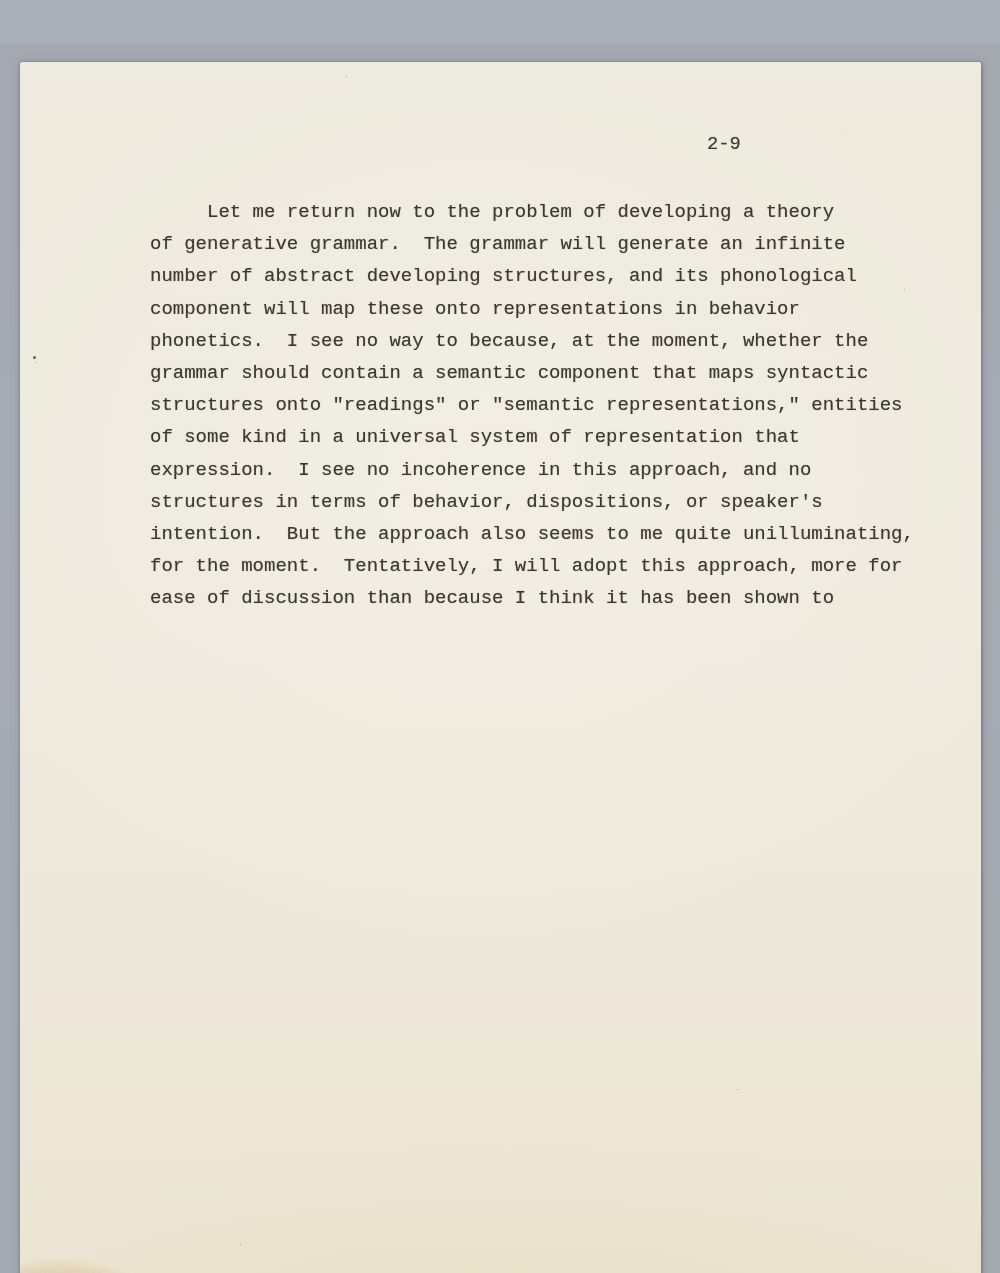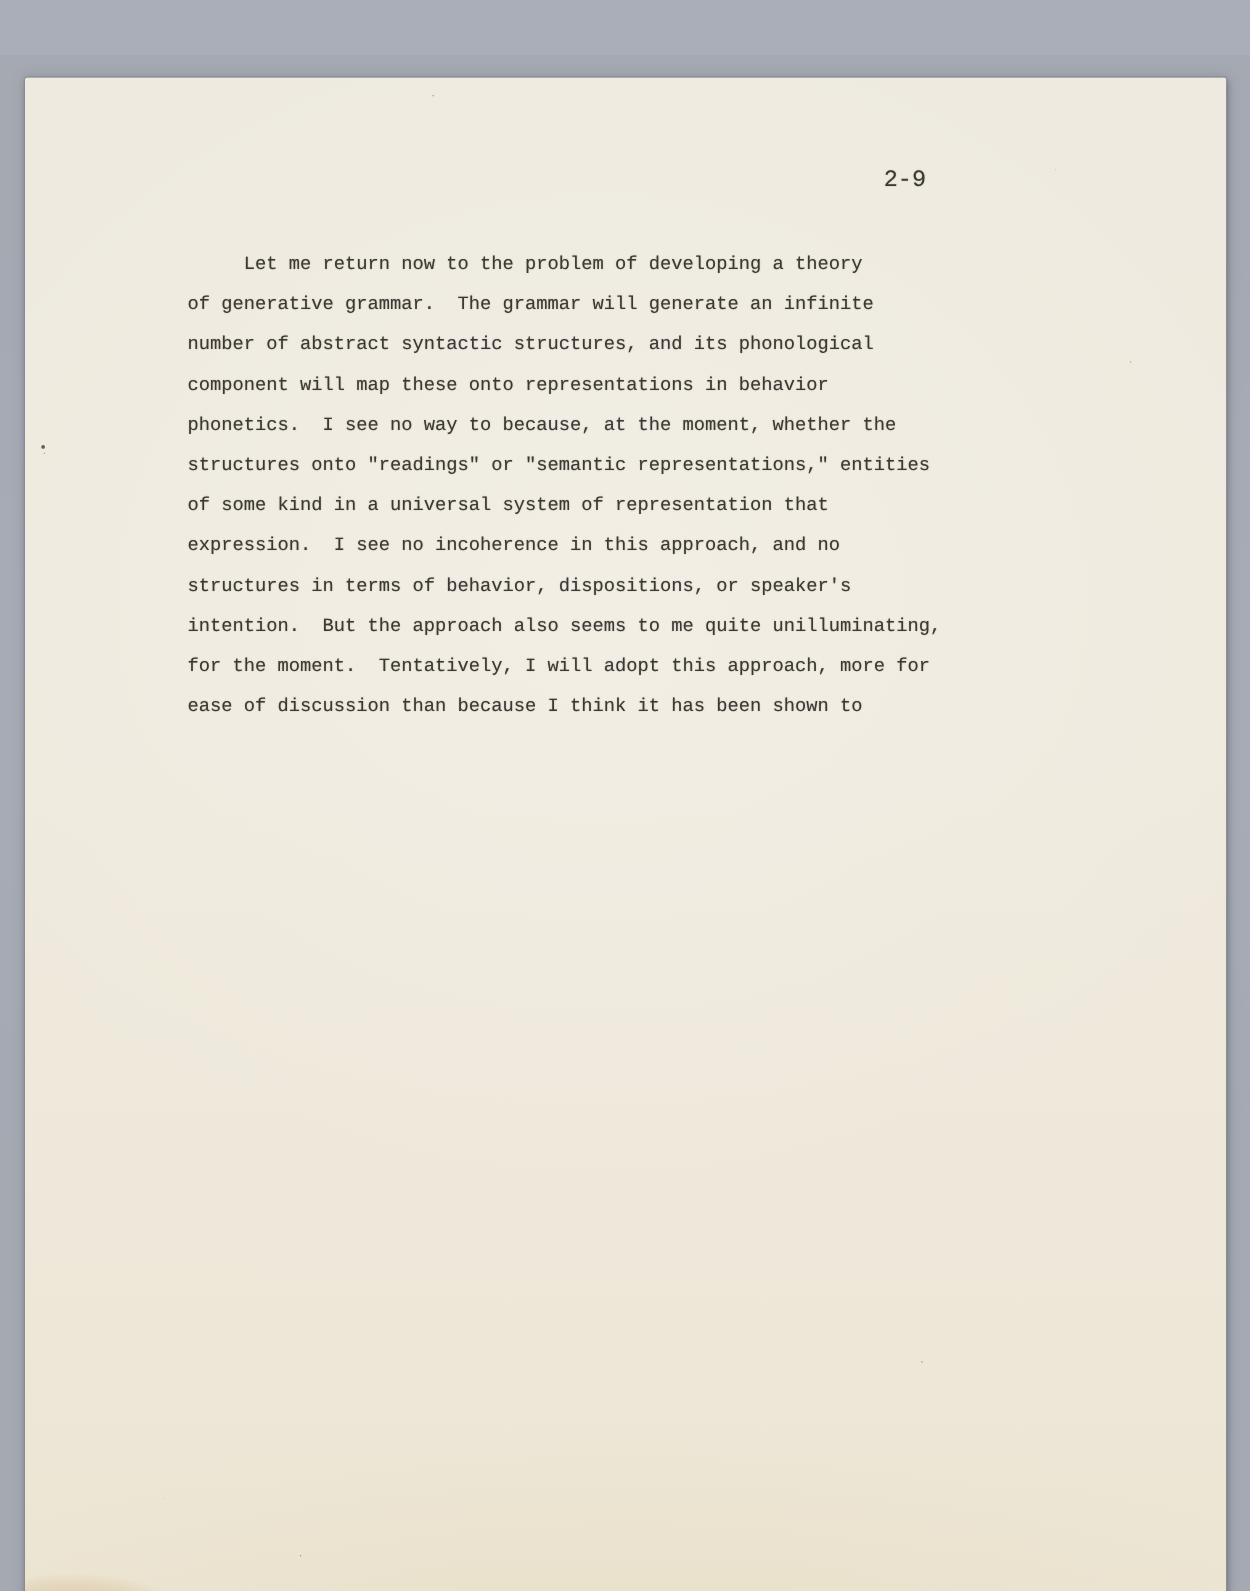--- a/index.html
+++ b/index.html
@@ -49,21 +49,21 @@
     color: #3c3833;
     text-shadow: 0 0 1px rgba(58,52,44,0.45);
     white-space: pre;
   }
   .text-block {
     position: absolute;
     left: 130px;
     top: 134px;
     width: 790px;
     color: #3c3833;
-    font-size: 15px;
+    font-size: 19px;
     line-height: 32.2px;
     text-shadow: 0 0 1px rgba(58,52,44,0.45);
   }
   .line {
     white-space: pre;
     height: 32.2px;
   }
   
   .specks {
     position: absolute;
@@ -88,23 +88,24 @@
 </style>
 </head>
 <body>
 
 <div class="scene">
   <div class="paper">
     <div class="page-number">2-9</div>
     <div class="text-block">
       <div class="line">     Let me return now to the problem of developing a theory</div>
       <div class="line">of generative grammar.  The grammar will generate an infinite</div>
-      <div class="line">number of abstract syntactic structures, and its phonological</div>
+      <div class="line">number of abstract developing structures, and its phonological</div>
       <div class="line">component will map these onto representations in behavior</div>
       <div class="line">phonetics.  I see no way to because, at the moment, whether the</div>
+      <div class="line">grammar should contain a semantic component that maps syntactic</div>
       <div class="line">structures onto "readings" or "semantic representations," entities</div>
       <div class="line">of some kind in a universal system of representation that</div>
       <div class="line">expression.  I see no incoherence in this approach, and no</div>
       <div class="line">structures in terms of behavior, dispositions, or speaker's</div>
       <div class="line">intention.  But the approach also seems to me quite unilluminating,</div>
       <div class="line">for the moment.  Tentatively, I will adopt this approach, more for</div>
       <div class="line">ease of discussion than because I think it has been shown to</div>
     </div>
     <div class="specks"></div>
   </div>

